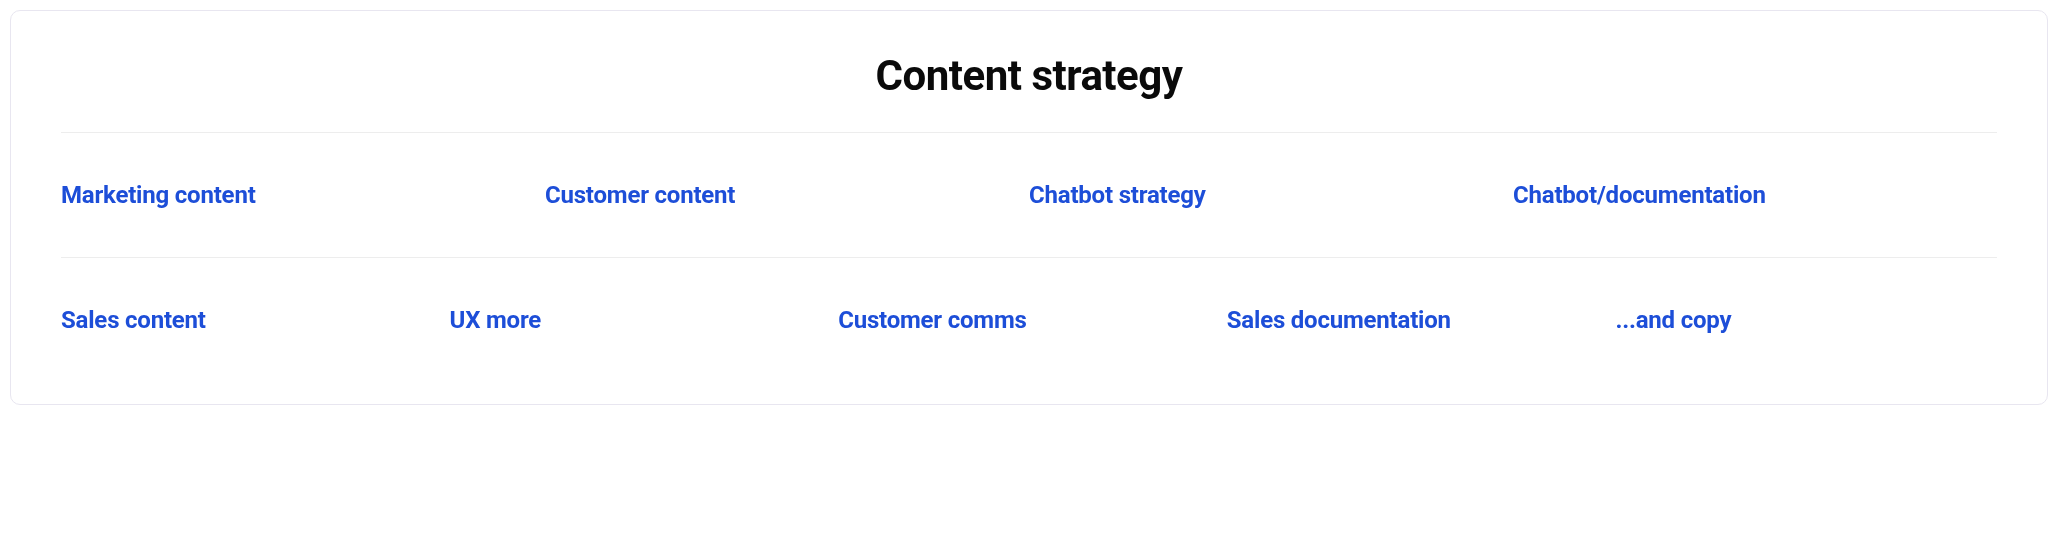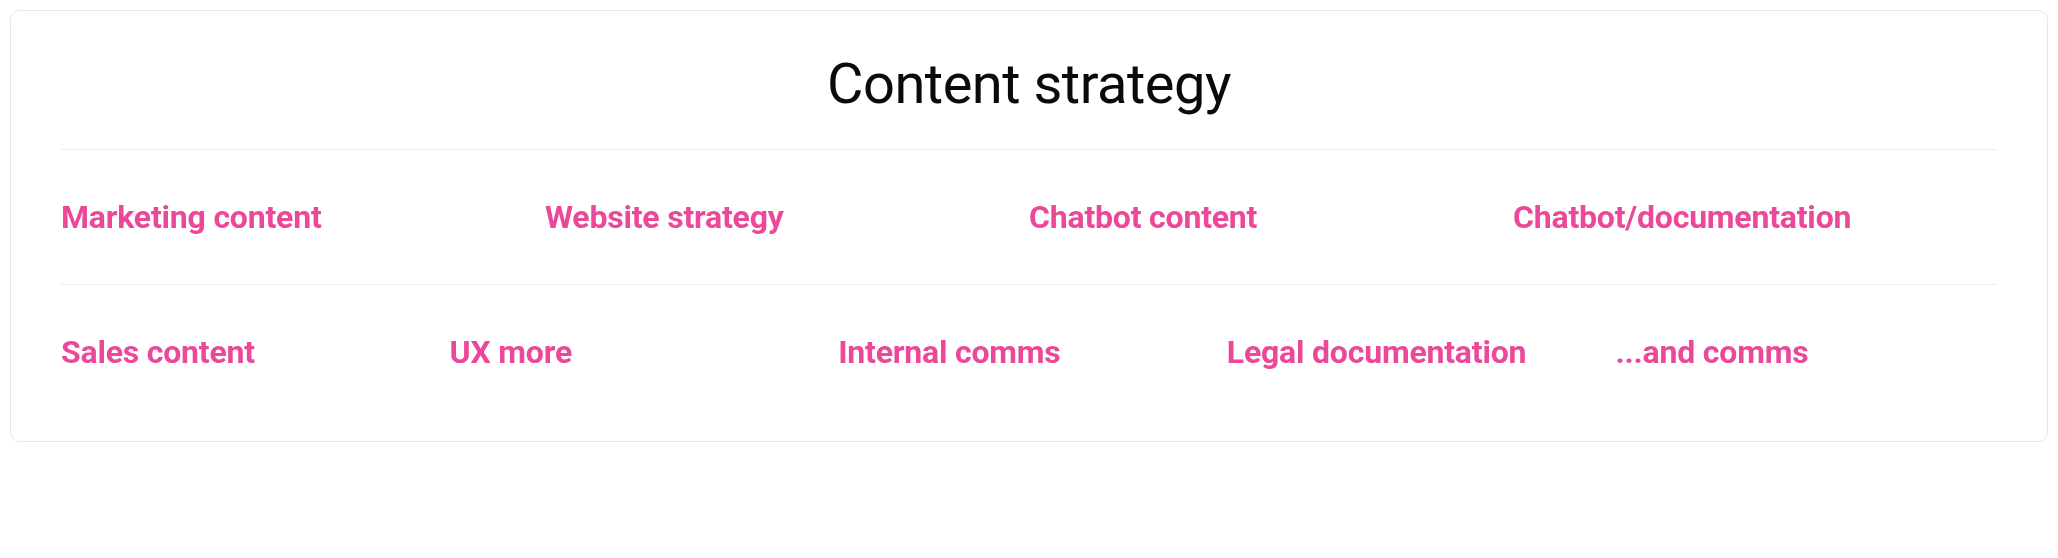--- a/index.html
+++ b/index.html
@@ -12,67 +12,67 @@
       background: #ffffff;
       padding: 10px;
     }
     .card {
       border: 1px solid #e8e6f0;
       border-radius: 10px;
       padding: 40px 50px 60px 50px;
       background: #ffffff;
     }
     .card-title {
-      font-size: 56px;
-      font-weight: 400;
+      font-size: 42px;
+      font-weight: 700;
       text-align: center;
       color: #0a0a0a;
       margin-bottom: 32px;
       letter-spacing: -0.5px;
     }
     .divider {
       border: none;
       border-top: 1px solid #ededed;
       margin: 0;
     }
     .row {
       display: flex;
       justify-content: space-between;
       align-items: center;
       padding: 48px 0;
     }
     .cell {
       flex: 1;
-      font-size: 32px;
+      font-size: 24px;
       font-weight: 700;
-      color: #ec4899;
+      color: #1d4ed8;
       letter-spacing: -0.2px;
     }
     .row:last-child {
       padding-bottom: 10px;
       gap: 7px;
     }
   </style>
 </head>
 <body>
 
 <div class="card">
   <h1 class="card-title">Content strategy</h1>
 
   <hr class="divider">
 
   <div class="row">
     <div class="cell">Marketing content</div>
-    <div class="cell">Website strategy</div>
-    <div class="cell">Chatbot content</div>
+    <div class="cell">Customer content</div>
+    <div class="cell">Chatbot strategy</div>
     <div class="cell">Chatbot/documentation</div>
   </div>
 
   <hr class="divider">
 
   <div class="row">
     <div class="cell">Sales content</div>
     <div class="cell">UX more</div>
-    <div class="cell">Internal comms</div>
-    <div class="cell">Legal documentation</div>
-    <div class="cell">...and comms</div>
+    <div class="cell">Customer comms</div>
+    <div class="cell">Sales documentation</div>
+    <div class="cell">...and copy</div>
   </div>
 </div>
 
 </body></html>

